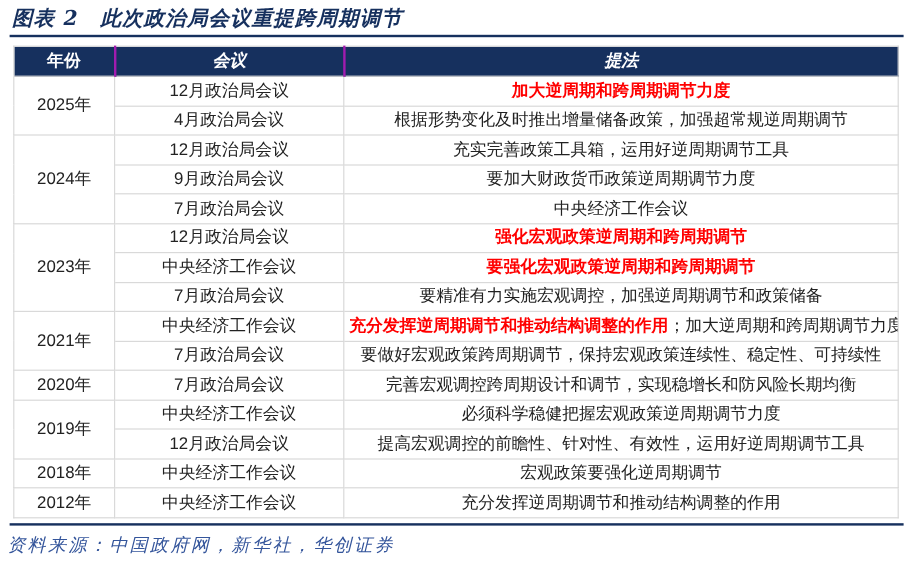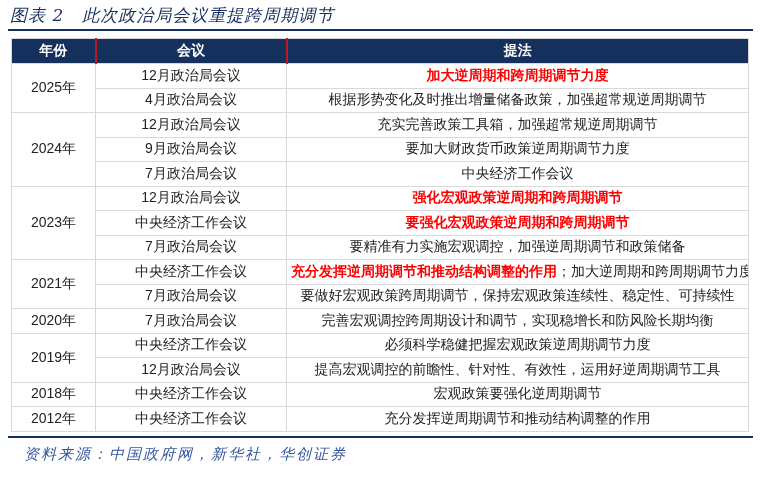--- a/index.html
+++ b/index.html
@@ -16,21 +16,21 @@
     width: 761px;
     height: 478px;
     background: #ffffff;
   }
   .fig-title {
     position: absolute;
     left: 10px;
     top: 4px;
     font-family: "DejaVu Serif", serif;
     font-style: italic;
-    font-weight: normal;
+    font-weight: bold;
     font-size: 17px;
     color: #16305E;
     letter-spacing: 1px;
     white-space: pre;
   }
   .title-rule {
     position: absolute;
     left: 8px;
     top: 29px;
     width: 745px;
@@ -50,21 +50,22 @@
     background: #16305E;
     color: #ffffff;
     font-weight: bold;
     font-size: 14px;
     height: 22px;
     padding: 1px 2px;
     text-align: center;
     border-bottom: 1px solid #D9D9D9;
   }
   table.data-table th + th {
-    border-left: 2px solid #b91c1c;
+    border-left: 2px solid #a21caf;
+    font-style: italic;
   }
   table.data-table td {
     border: 1px solid #D9D9D9;
     font-size: 14px;
     color: #222222;
     height: 23.5px;
     padding: 0 4px;
     text-align: center;
     vertical-align: middle;
     overflow: hidden;
@@ -80,21 +81,21 @@
   .footer-rule {
     position: absolute;
     left: 8px;
     top: 436px;
     width: 745px;
     height: 2px;
     background: #16305E;
   }
   .source-line {
     position: absolute;
-    left: 24px;
+    left: 6px;
     top: 445px;
     font-family: "DejaVu Serif", serif;
     font-style: italic;
     font-size: 15px;
     color: #34559B;
     letter-spacing: 2px;
   }
 </style>
 </head>
 <body>
@@ -123,21 +124,21 @@
           <td class="meeting-cell">12月政治局会议</td>
           <td class="statement-cell"><span class="red-seg">加大逆周期和跨周期调节力度</span></td>
         </tr>
         <tr>
           <td class="meeting-cell">4月政治局会议</td>
           <td class="statement-cell"><span class="plain-seg">根据形势变化及时推出增量储备政策，加强超常规逆周期调节</span></td>
         </tr>
         <tr>
           <td class="year-cell" rowspan="3">2024年</td>
           <td class="meeting-cell">12月政治局会议</td>
-          <td class="statement-cell"><span class="plain-seg">充实完善政策工具箱，加强超常规逆周期调节</span></td>
+          <td class="statement-cell"><span class="plain-seg">充实完善政策工具箱，运用好逆周期调节工具</span></td>
         </tr>
         <tr>
           <td class="meeting-cell">9月政治局会议</td>
           <td class="statement-cell"><span class="plain-seg">要加大财政货币政策逆周期调节力度</span></td>
         </tr>
         <tr>
           <td class="meeting-cell">7月政治局会议</td>
           <td class="statement-cell"><span class="plain-seg">中央经济工作会议</span></td>
         </tr>
         <tr>

